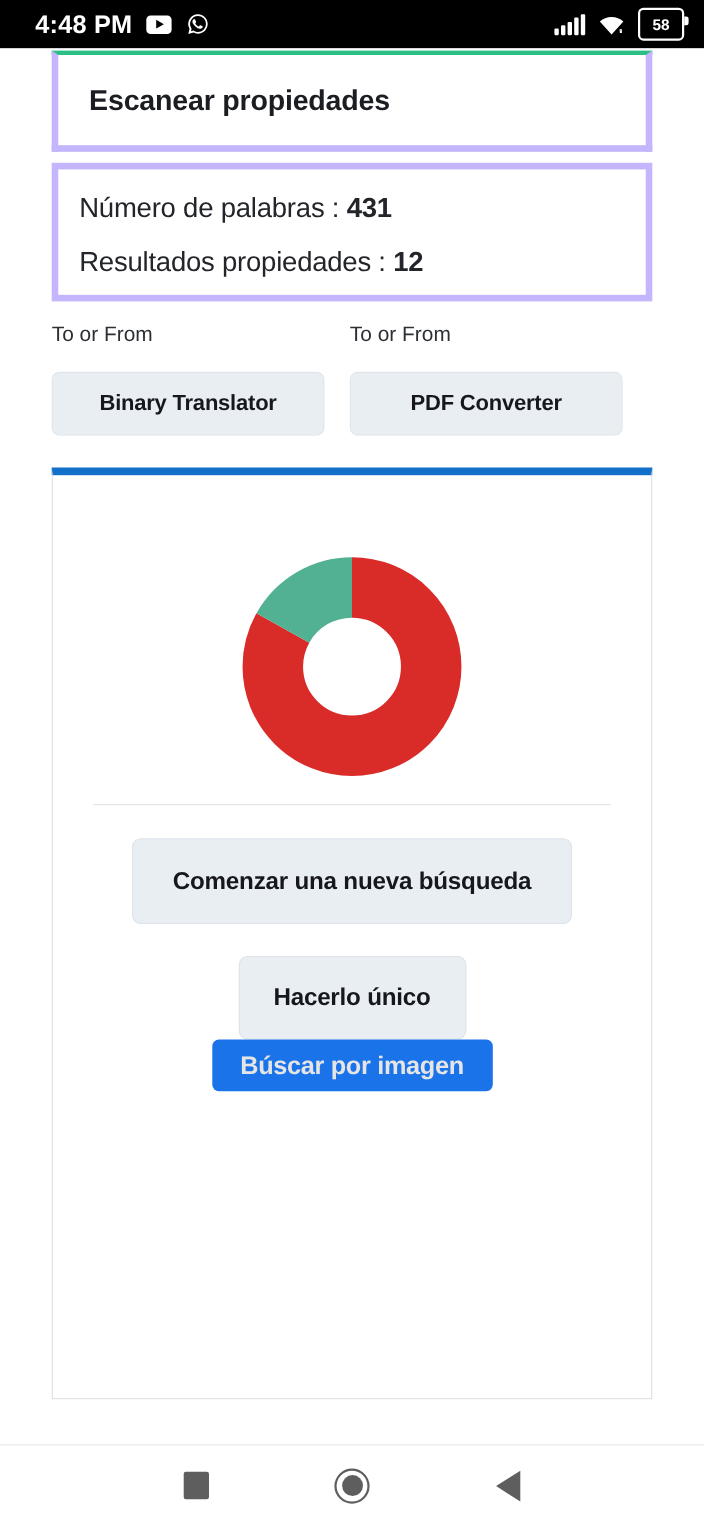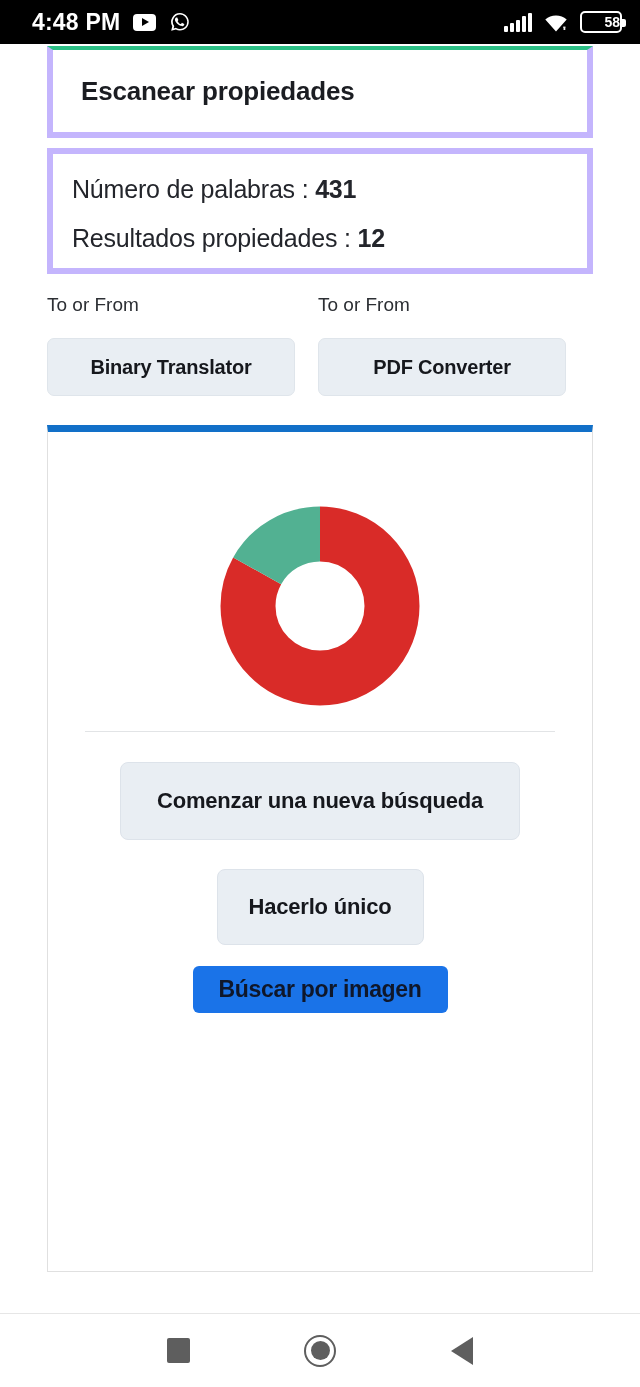--- a/index.html
+++ b/index.html
@@ -38,22 +38,22 @@
   #status-right { margin-left: auto; display: flex; align-items: center; gap: 12px; }
   .signal { display: flex; align-items: flex-end; gap: 2.5px; height: 19px; }
   .signal i { display: block; width: 3.6px; background: #ffffff; border-radius: 1px; }
   .signal i:nth-child(1) { height: 6px; }
   .signal i:nth-child(2) { height: 9px; }
   .signal i:nth-child(3) { height: 12px; }
   .signal i:nth-child(4) { height: 15.5px; }
   .signal i:nth-child(5) { height: 19px; }
   .wifi-icon { width: 24px; height: 19px; }
   .battery {
-    width: 42px; height: 22px; border: 2.3px solid #ffffff; border-radius: 5px;
-    display: flex; align-items: center; justify-content: flex-end;
+    width: 42px; height: 30px; border: 2.3px solid #ffffff; border-radius: 5px;
+    display: flex; align-items: center; justify-content: center;
     position: relative;
   }
   .battery::after {
     content: ""; position: absolute; right: -5.5px; top: 6px;
     width: 3.2px; height: 8px; background: #ffffff; border-radius: 0 2px 2px 0;
   }
   .battery span { color: #ffffff; font-size: 14px; font-weight: 700; line-height: 1; }
 
   
   #content {
@@ -166,26 +166,25 @@
     font-size: 22px;
   }
 
   #photo-prompt {
     margin-top: 34px;
     width: 470px; text-align: center;
     font-size: 23px; font-weight: 700; color: #1b1d22;
     line-height: 1.4; letter-spacing: -.3px;
   }
   #image-search-btn {
-    margin-top: 21px;
     background: #1a73e8;
     border: none; border-radius: 6px;
     width: 255px; height: 47px;
     display: flex; align-items: center; justify-content: center;
-    color: #0f172a; font-size: 23px; font-weight: 700; letter-spacing: -.3px;
+    color: #e5e5e5; font-size: 23px; font-weight: 700; letter-spacing: -.3px;
     cursor: pointer;
   }
 
   
   #nav-bar {
     position: absolute; left: 0; bottom: 0;
     width: 640px; height: 74px;
     background: #ffffff;
     border-top: 1px solid #e6e6e6;
     display: flex; align-items: center; justify-content: space-around;

